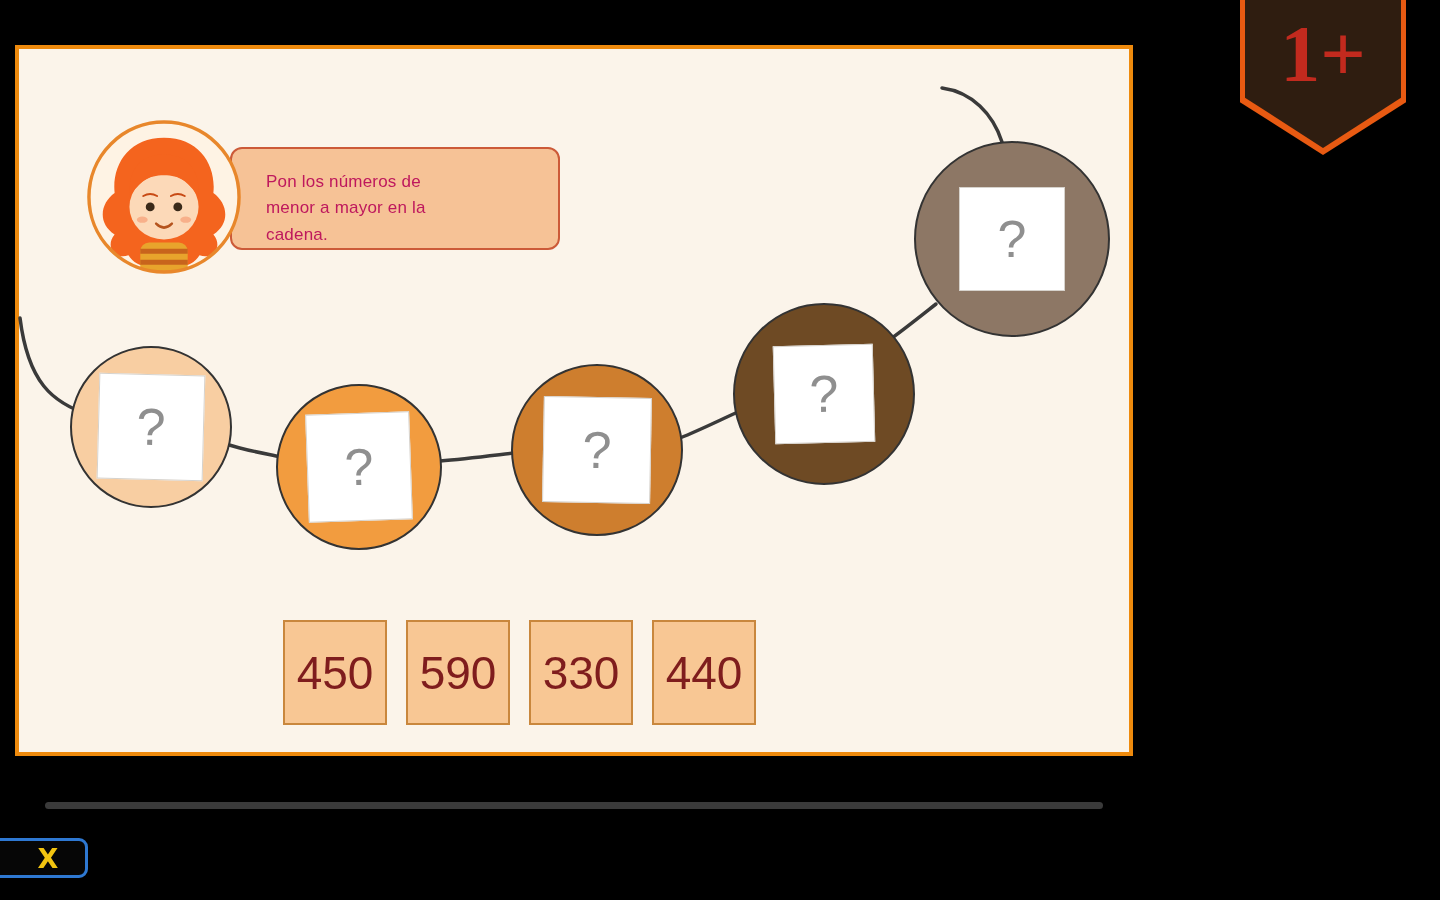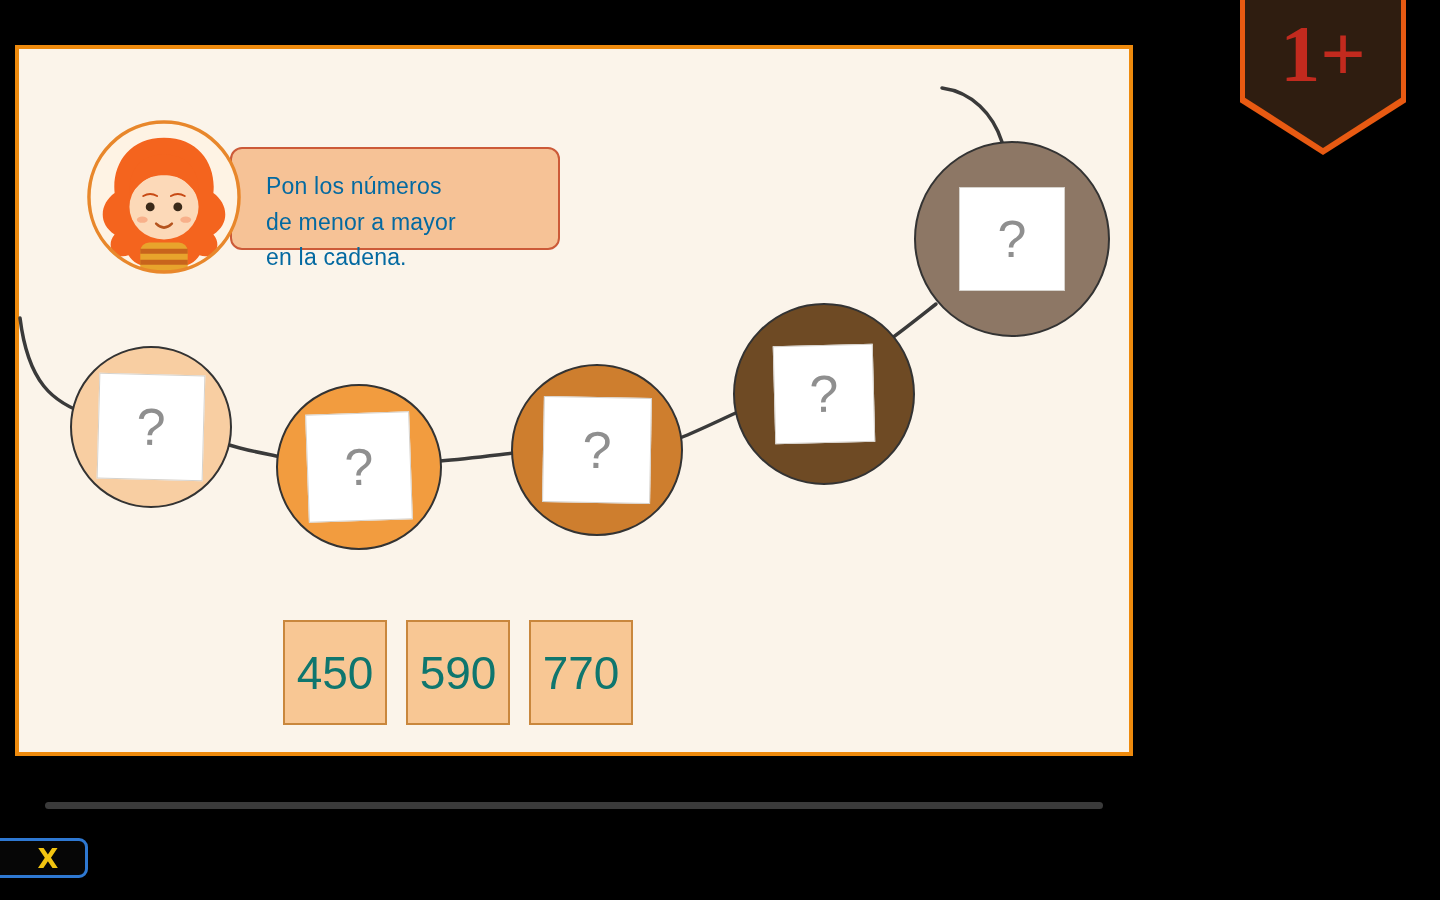--- a/index.html
+++ b/index.html
@@ -16,22 +16,22 @@
     pointer-events:none; z-index:1; }
 
   
   .avatar { position:absolute; left:85px; top:118px; width:158px; height:158px; z-index:3; }
   .avatar svg { width:100%; height:100%; }
 
   
   .bubble { position:absolute; left:230px; top:147px; width:330px; height:103px;
     background:#F6C296; border:2px solid #CC5A38; border-radius:12px; z-index:2;
     padding:20px 18px 0 34px; }
-  .bubble-text { display:block; width:205px; font-size:23px; line-height:1.55;
-    color:#0369a1; letter-spacing:.2px; }
+  .bubble-text { display:block; width:205px; font-size:17px; line-height:1.55;
+    color:#be185d; letter-spacing:.2px; }
 
   
   .slot { position:absolute; border-radius:50%; border:2px solid #333;
     display:flex; align-items:center; justify-content:center; z-index:2; }
   .slot-1 { left:70px;  top:346px; width:162px; height:162px; background:#F8CEA2; }
   .slot-2 { left:276px; top:384px; width:166px; height:166px; background:#F29C3F; }
   .slot-3 { left:511px; top:364px; width:172px; height:172px; background:#CE7E2E; }
   .slot-4 { left:733px; top:303px; width:182px; height:182px; background:#6E4A24; }
   .slot-5 { left:914px; top:141px; width:196px; height:196px; background:#8D7765; }
   .slot-box { background:#fff; border:1px solid #d6d2cc;
@@ -40,21 +40,21 @@
   .slot-2 .slot-box { width:104px; height:108px; transform:rotate(-2deg); }
   .slot-3 .slot-box { width:108px; height:106px; transform:rotate(1deg); }
   .slot-4 .slot-box { width:100px; height:98px; transform:rotate(-1.5deg); }
   .slot-5 .slot-box { width:106px; height:104px; }
   .qmark { font-size:52px; color:#8f8f8f; }
 
   
   .tiles { position:absolute; left:283px; top:620px; display:flex; gap:19px; z-index:2; }
   .tile { width:104px; height:105px; background:#F8C794; border:2px solid #C9873D;
     display:flex; align-items:center; justify-content:center;
-    font-size:46px; color:#0f766e; }
+    font-size:46px; color:#7f1d1d; }
 
   
   .badge { position:absolute; left:1240px; top:0; width:166px; height:155px;
     clip-path:polygon(0 0,100% 0,100% 66%,50% 100%,0 66%); background:#E85A12; z-index:4; }
   .badge-inner { position:absolute; left:5px; top:0; right:5px; bottom:7px;
     clip-path:polygon(0 0,100% 0,100% 66%,50% 100%,0 66%); background:#2F1D10;
     display:flex; justify-content:center; align-items:flex-start; padding-top:10px; }
   .badge-label { font-family:"Liberation Serif", serif; font-weight:bold;
     font-size:80px; color:#C22A1E; line-height:1.1; }
 
@@ -144,21 +144,24 @@
   </div>
 
   <div class="tiles">
     <div class="tile">
       <span>450</span>
     </div>
     <div class="tile">
       <span>590</span>
     </div>
     <div class="tile">
-      <span>770</span>
+      <span>330</span>
+    </div>
+    <div class="tile">
+      <span>440</span>
     </div>
   </div>
 
   <div class="badge">
     <div class="badge-inner">
       <span class="badge-label">1+</span>
     </div>
   </div>
 
   <div class="progress"></div>

